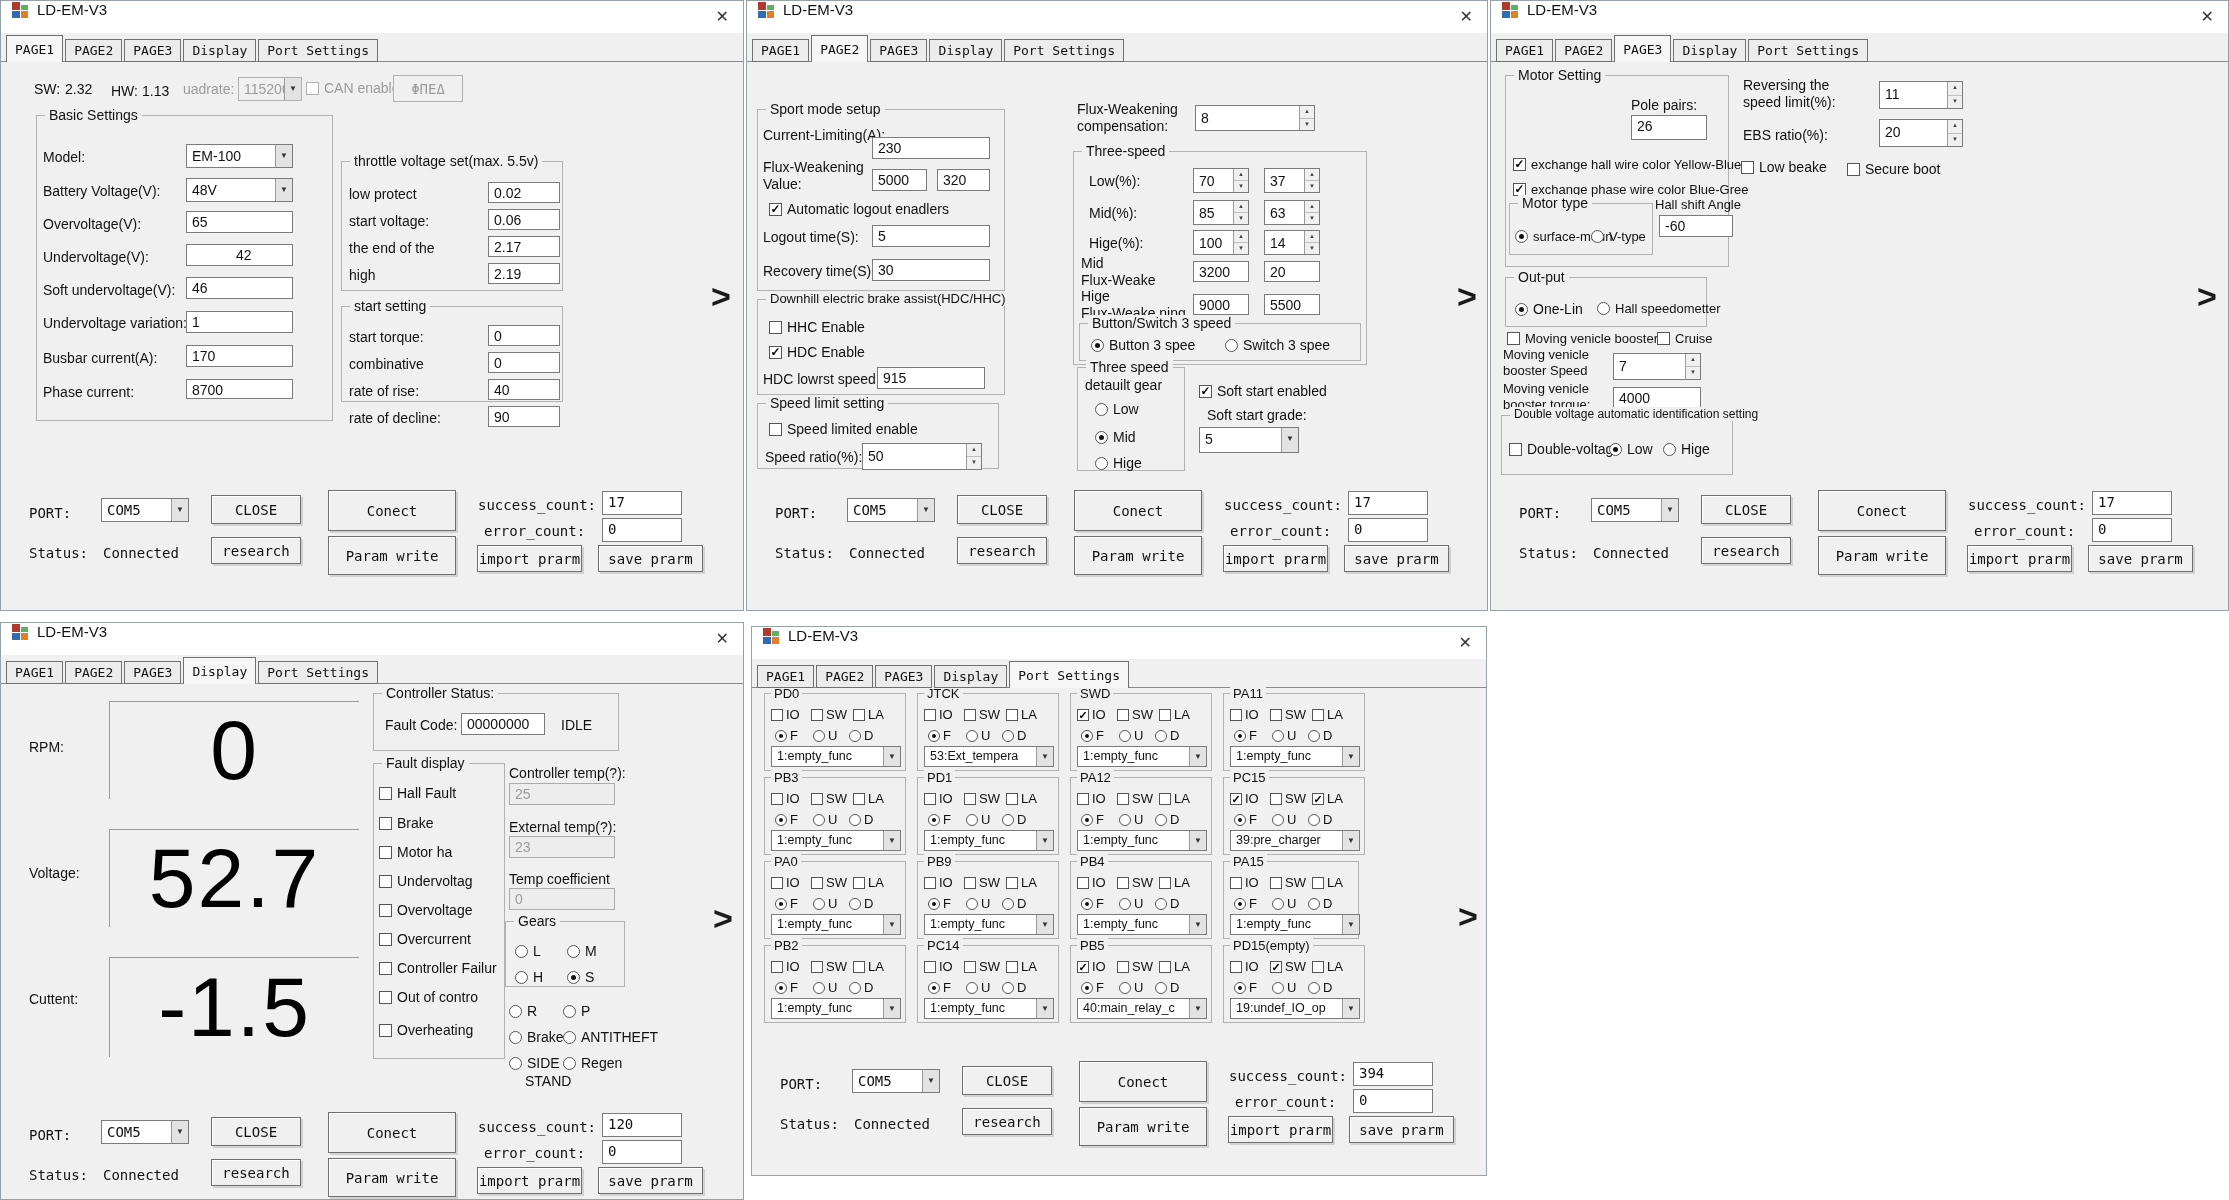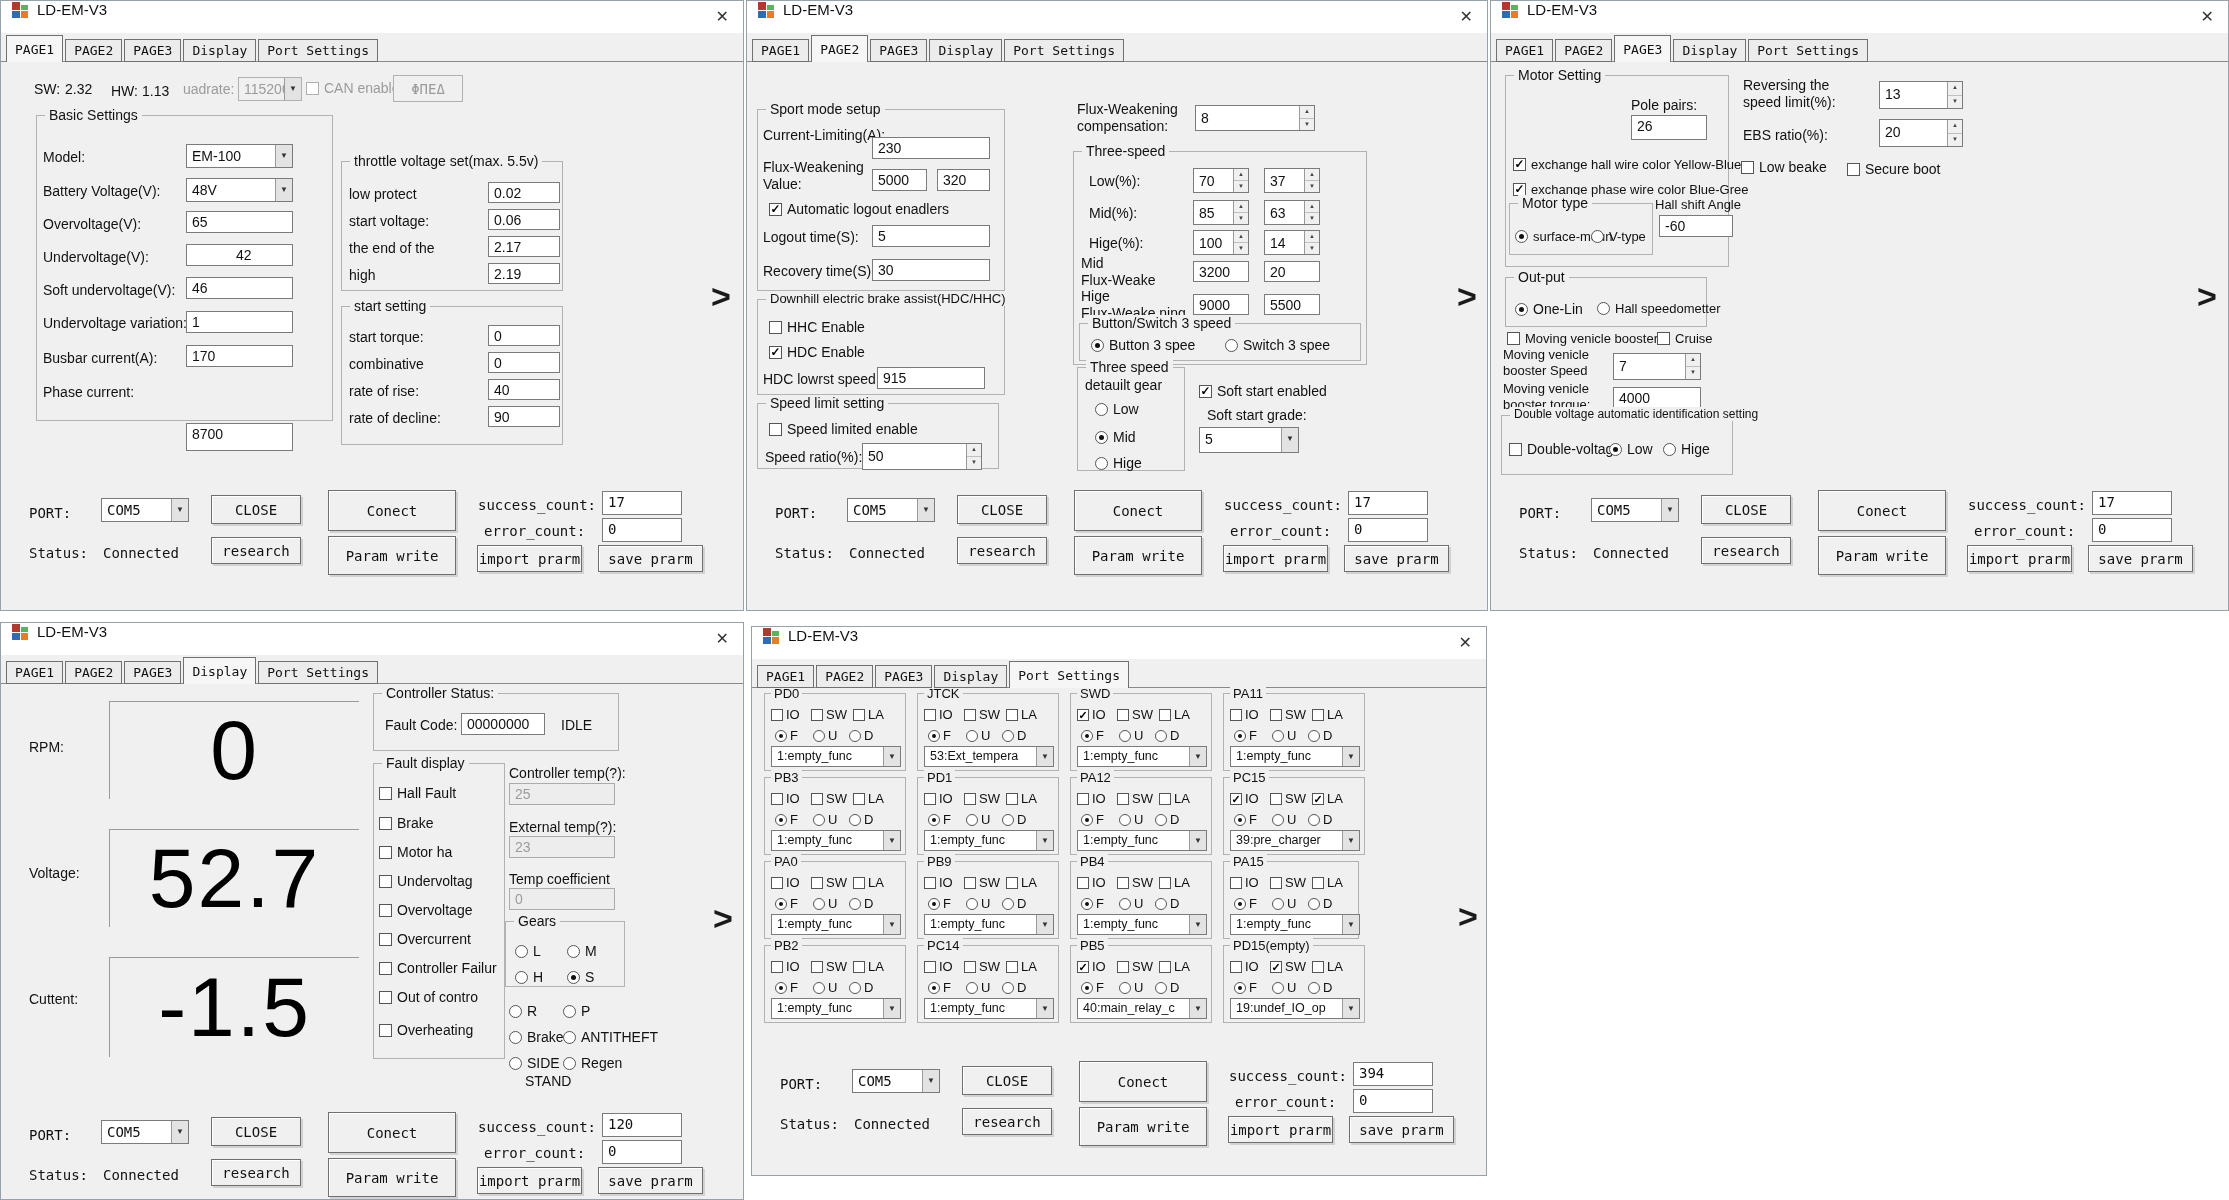--- a/index.html
+++ b/index.html
@@ -142,21 +142,21 @@
       </div>
       <span class="ctl t" style="left: 42px; top: 314px;">Undervoltage variation:</span>
       <div class="ctl in" style="left: 185px; top: 310px; width: 107px; height: 22px;">
         <span class="v">1</span>
       </div>
       <span class="ctl t" style="left: 42px; top: 349px;">Busbar current(A):</span>
       <div class="ctl in" style="left: 185px; top: 344px; width: 107px; height: 22px;">
         <span class="v">170</span>
       </div>
       <span class="ctl t" style="left: 42px; top: 383px;">Phase current:</span>
-      <div class="ctl in" style="left: 185px; top: 378px; width: 107px; height: 28px; margin-top: 44px;">
+      <div class="ctl in" style="left: 185px; top: 378px; width: 107px; height: 20px;">
         <span class="v">8700</span>
       </div>
       <div class="ctl gp" style="left: 340px; top: 160px; width: 222px; height: 130px;">
         <span class="lg">throttle voltage set(max. 5.5v)</span>
       </div>
       <span class="ctl t" style="left: 348px; top: 185px;">low protect</span>
       <div class="ctl in" style="left: 487px; top: 181px; width: 72px; height: 21px;">
         <span class="v">0.02</span>
       </div>
       <span class="ctl t" style="left: 348px; top: 212px;">start voltage:</span>
@@ -164,21 +164,21 @@
         <span class="v">0.06</span>
       </div>
       <span class="ctl t" style="left: 348px; top: 239px;">the end of the</span>
       <div class="ctl in" style="left: 487px; top: 235px; width: 72px; height: 21px;">
         <span class="v">2.17</span>
       </div>
       <span class="ctl t" style="left: 348px; top: 266px;">high</span>
       <div class="ctl in" style="left: 487px; top: 262px; width: 72px; height: 21px;">
         <span class="v">2.19</span>
       </div>
-      <div class="ctl gp" style="left: 340px; top: 305px; width: 222px; height: 139px;">
+      <div class="ctl gp" style="left: 340px; top: 305px; width: 222px; height: 96px;">
         <span class="lg">start setting</span>
       </div>
       <span class="ctl t" style="left: 348px; top: 328px;">start torque:</span>
       <div class="ctl in" style="left: 487px; top: 324px; width: 72px; height: 21px;">
         <span class="v">0</span>
       </div>
       <span class="ctl t" style="left: 348px; top: 355px;">combinative</span>
       <div class="ctl in" style="left: 487px; top: 351px; width: 72px; height: 21px;">
         <span class="v">0</span>
       </div>
@@ -466,21 +466,21 @@
         <span class="ci"></span>
         <span class="lb" style="font-size: 13px;">V-type</span>
       </div>
       <span class="ctl t" style="left: 164px; top: 196px; font-size: 13px;">Hall shift Angle</span>
       <div class="ctl in" style="left: 168px; top: 214px; width: 74px; height: 22px;">
         <span class="v">-60</span>
       </div>
       <span class="ctl t" style="left: 252px; top: 76px;">Reversing the</span>
       <span class="ctl t" style="left: 252px; top: 93px;">speed limit(%):</span>
       <div class="ctl sp" style="left: 388px; top: 80px; width: 84px; height: 28px;">
-        <span class="v">13</span>
+        <span class="v">11</span>
         <span class="ud">
           <i>▲</i>
           <i>▼</i>
         </span>
       </div>
       <span class="ctl t" style="left: 252px; top: 126px;">EBS ratio(%):</span>
       <div class="ctl sp" style="left: 388px; top: 118px; width: 84px; height: 28px;">
         <span class="v">20</span>
         <span class="ud">
           <i>▲</i>

